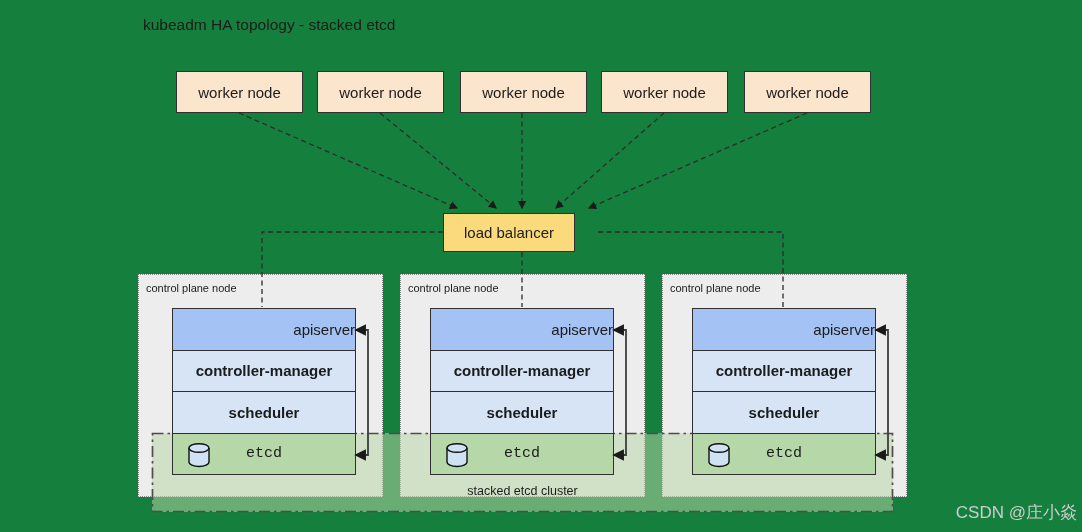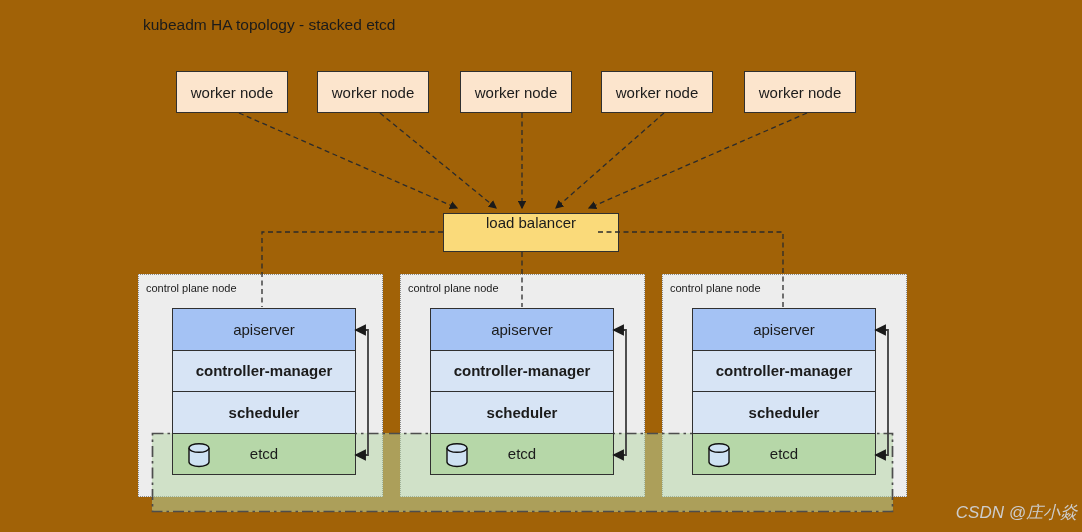--- a/index.html
+++ b/index.html
@@ -2,52 +2,52 @@
 <html style="--worker-fill: #fce5cd; --lb-fill: #fada7a; --apiserver-fill: #a4c2f4; --component-fill: #d7e4f5; --etcd-fill: #b6d7a8; --band-fill: #b7d7a6; --node-fill: #ededed; --border-dark: #303030; --connector: #2b2b2b; --watermark: #cdcdcd;"><head>
 <meta charset="utf-8">
 <style>
   :root{
     --worker-fill:#fce5cd; --lb-fill:#fada7a; --apiserver-fill:#a4c2f4;
     --component-fill:#d7e4f5; --etcd-fill:#b6d7a8; --band-fill:#b7d7a6;
     --node-fill:#ededed; --border-dark:#303030; --connector:#2b2b2b;
     --node-border:#8a8a8a; --text:#1b1b1b; --watermark:#cdcdcd; --cylinder-fill:#cfe2f3;
   }
   html,body{margin:0;padding:0;background:#ffffff;}
-  .canvas{position:relative;width:1082px;height:532px;background:#a16207;overflow:hidden;
+  .canvas{position:relative;width:1082px;height:532px;background:#15803d;overflow:hidden;
           font-family:"Liberation Sans", sans-serif;color:var(--text);}
   .title{position:absolute;left:143px;top:16px;font-size:15.5px;z-index:3;}
-  .worker{position:absolute;top:71px;width:112px;height:42px;background:var(--worker-fill);
+  .worker{position:absolute;top:71px;width:127px;height:42px;background:var(--worker-fill);
           border:1.3px solid var(--border-dark);box-sizing:border-box;display:flex;
           align-items:center;justify-content:center;font-size:15px;z-index:3;}
-  .lb{position:absolute;left:443px;top:213px;width:176px;height:39px;background:var(--lb-fill);
+  .lb{position:absolute;left:443px;top:213px;width:132px;height:39px;background:var(--lb-fill);
       border:1.3px solid var(--border-dark);box-sizing:border-box;display:flex;
-      align-items:flex-start;justify-content:center;font-size:15px;z-index:3;}
+      align-items:center;justify-content:center;font-size:15px;z-index:3;}
   .cp-node{position:absolute;top:274px;width:245px;height:223px;background:var(--node-fill);
            border:1.5px dotted var(--node-border);box-sizing:border-box;z-index:1;}
   .cp-label{position:absolute;left:7px;top:7px;font-size:11px;}
   .band-fill{position:absolute;left:152px;top:433px;width:741px;height:79px;
              background:var(--band-fill);opacity:0.52;z-index:2;}
   .band-border{position:absolute;left:0;top:0;z-index:2;pointer-events:none;}
   .band-border rect{fill:none;stroke:#4d4d4d;stroke-width:1.7;stroke-dasharray:11 4 2.5 4;}
   .band-label{position:absolute;left:152px;top:484px;width:741px;text-align:center;
               font-size:12.5px;z-index:3;}
   .stack{position:absolute;top:308px;width:182px;border:1.5px solid var(--border-dark);
          box-sizing:content-box;z-index:3;}
   .row{height:40.5px;display:flex;align-items:center;justify-content:center;font-size:15px;
        position:relative;}
   .row + .row{border-top:1.5px solid var(--border-dark);}
-  .row-apiserver{background:var(--apiserver-fill);}
+  .row-apiserver{background:var(--apiserver-fill);justify-content:flex-end;}
   .row-component{background:var(--component-fill);font-weight:bold;}
-  .row-etcd{background:var(--etcd-fill);}
+  .row-etcd{background:var(--etcd-fill);font-family:Liberation Mono, monospace;}
   .cyl{position:absolute;left:14px;top:8px;}
   .cyl .body{fill:var(--cylinder-fill);stroke:#111;stroke-width:1.4;}
   .connectors{position:absolute;left:0;top:0;z-index:4;pointer-events:none;}
   .dashline{fill:none;stroke:var(--connector);stroke-width:1.3;stroke-dasharray:5 3.5;}
   .bracket{fill:none;stroke:#3d3d3d;stroke-width:1.8;}
-  .watermark{position:absolute;right:5px;top:501px;font-size:17px;color:var(--watermark);z-index:5;font-style:italic;}
+  .watermark{position:absolute;right:5px;top:501px;font-size:17px;color:var(--watermark);z-index:5;}
 </style>
 </head>
 <body>
 
 <div class="canvas">
 
   <div class="title">kubeadm HA topology - stacked etcd</div>
 
   <div class="worker" style="left:176px">
     <span>worker node</span>
@@ -76,20 +76,21 @@
     <span class="cp-label">control plane node</span>
     </div>
   <div class="cp-node" style="left:662px">
     <span class="cp-label">control plane node</span>
     </div>
 
   <div class="band-fill"></div>
   <svg class="band-border" width="1082" height="532">
     <rect x="152.5" y="433.5" width="740" height="78"></rect>
   </svg>
+  <div class="band-label">stacked etcd cluster</div>
 
   <div class="stack" style="left:172px">
     <div class="row row-apiserver">
         <span>apiserver</span>
       </div>
     <div class="row row-component">
         <span>controller-manager</span>
       </div>
     <div class="row row-component">
         <span>scheduler</span>

